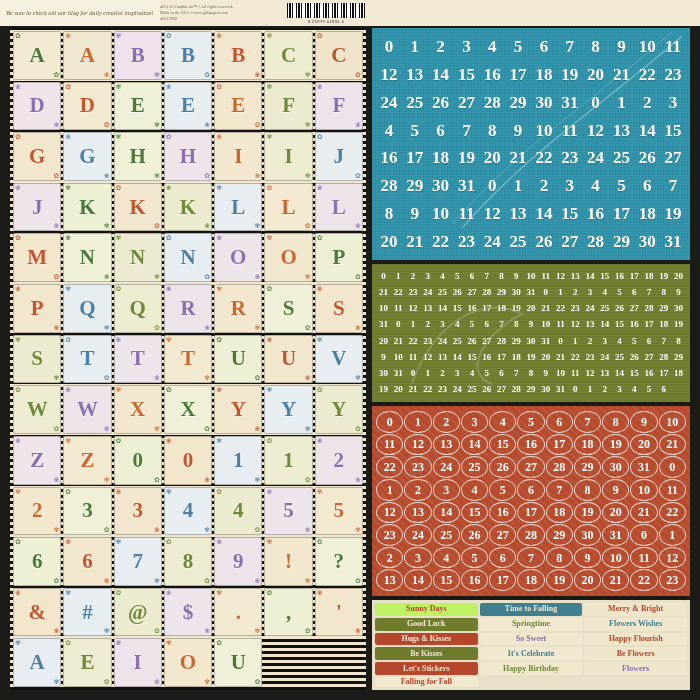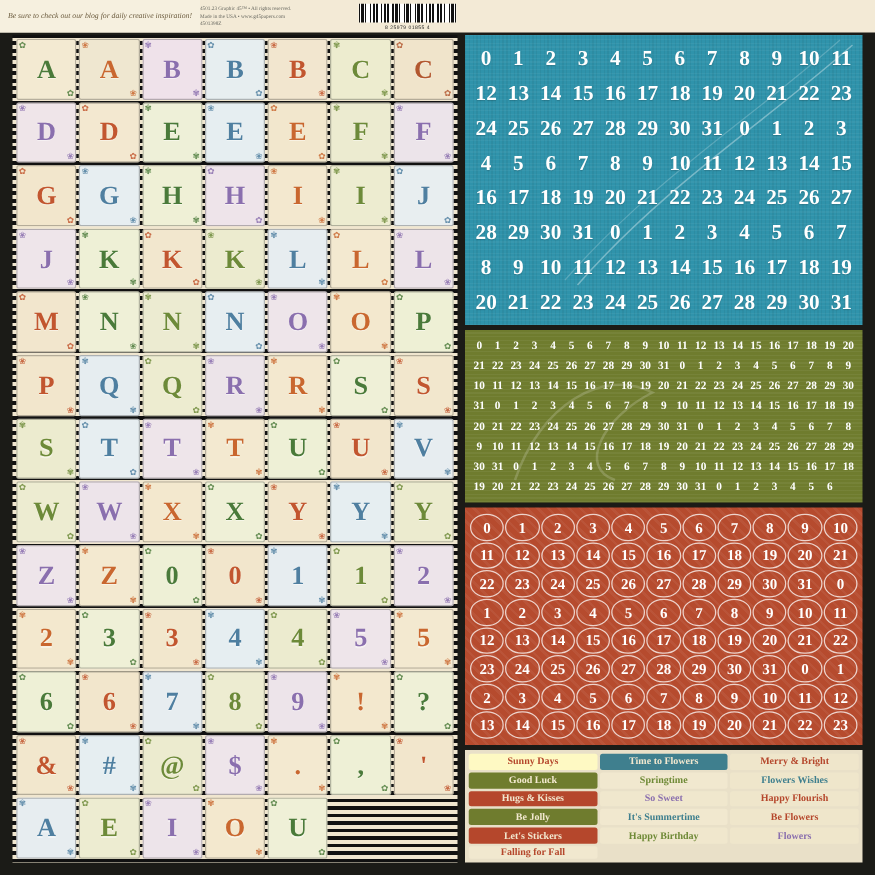--- a/index.html
+++ b/index.html
@@ -908,31 +908,31 @@
         <div class="num">19</div>
         <div class="num">20</div>
         <div class="num">21</div>
         <div class="num">22</div>
         <div class="num">23</div>
       </div>
   </div>
 
   <div class="panel" id="phrases">
     <div id="phr-grid">
-        <div class="phr" style="background: #fef9c3; color: rgb(181, 71, 44);">Sunny Days</div>
-        <div class="phr" style="background: rgb(63, 127, 142); color: rgb(242, 232, 207);">Time to Flowers</div>
+        <div class="phr" style="background: #bef264; color: rgb(181, 71, 44);">Sunny Days</div>
+        <div class="phr" style="background: rgb(63, 127, 142); color: rgb(242, 232, 207);">Time to Falling</div>
         <div class="phr" style="background: rgb(239, 230, 203); color: rgb(181, 71, 44);">Merry &amp; Bright</div>
         <div class="phr" style="background: rgb(111, 124, 46); color: rgb(244, 234, 208);">Good Luck</div>
         <div class="phr" style="background: rgb(241, 232, 207); color: rgb(111, 138, 55);">Springtime</div>
         <div class="phr" style="background: rgb(239, 230, 203); color: rgb(63, 127, 142);">Flowers Wishes</div>
         <div class="phr" style="background: rgb(181, 71, 44); color: rgb(242, 232, 207);">Hugs &amp; Kisses</div>
         <div class="phr" style="background: rgb(240, 231, 205); color: rgb(138, 111, 174);">So Sweet</div>
         <div class="phr" style="background: rgb(239, 230, 203); color: rgb(181, 71, 44);">Happy Flourish</div>
-        <div class="phr" style="background: rgb(111, 124, 46); color: rgb(242, 232, 207);">Be Jolly</div>
-        <div class="phr" style="background: rgb(241, 232, 207); color: rgb(63, 127, 142);">It's Summertime</div>
+        <div class="phr" style="background: rgb(111, 124, 46); color: rgb(242, 232, 207);">Be Kisses</div>
+        <div class="phr" style="background: rgb(241, 232, 207); color: rgb(63, 127, 142);">It's Celebrate</div>
         <div class="phr" style="background: rgb(239, 230, 203); color: rgb(181, 71, 44);">Be Flowers</div>
         <div class="phr" style="background: rgb(181, 71, 44); color: rgb(242, 232, 207);">Let's Stickers</div>
         <div class="phr" style="background: rgb(240, 231, 205); color: rgb(111, 138, 55);">Happy Birthday</div>
         <div class="phr" style="background: rgb(239, 230, 203); color: rgb(138, 111, 174);">Flowers</div>
         <div class="phr" style="background: rgb(241, 232, 207); color: rgb(181, 71, 44);">Falling for Fall</div>
       </div>
   </div>
 
 </div>
 

